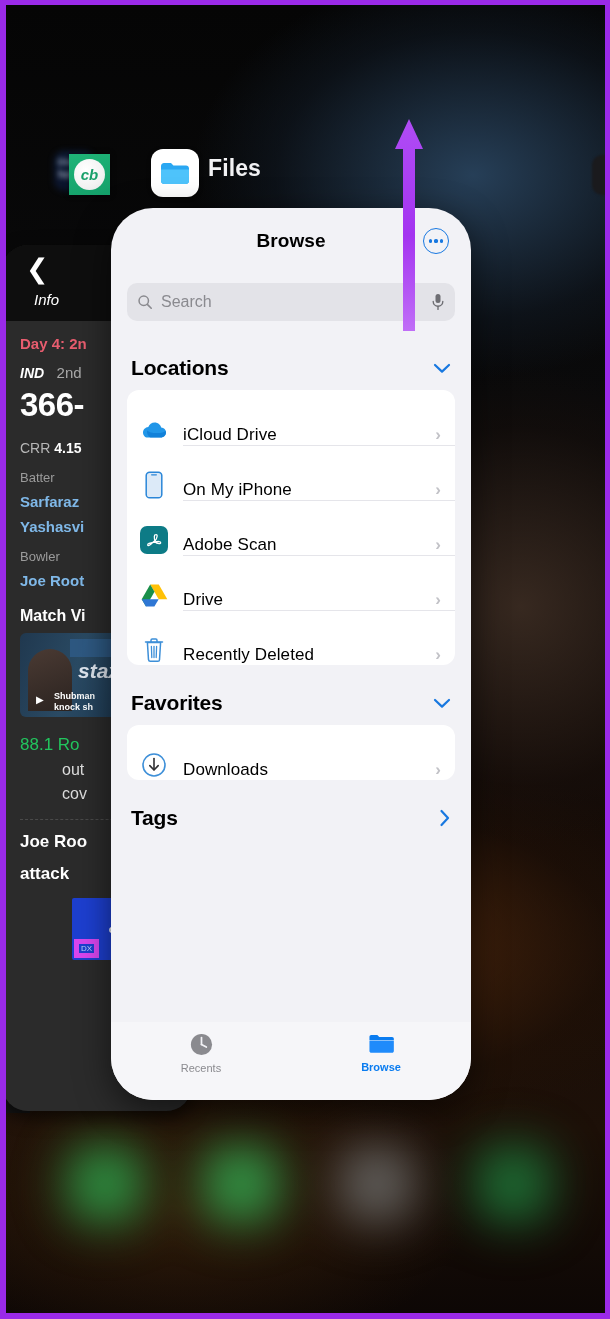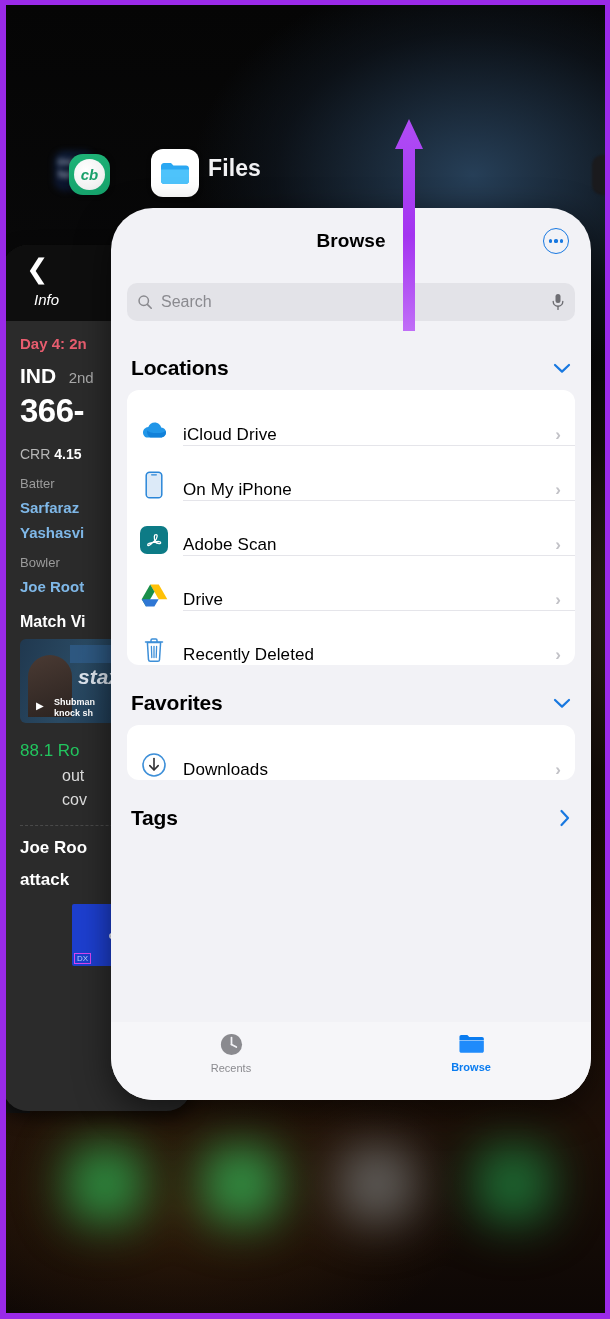--- a/index.html
+++ b/index.html
@@ -45,21 +45,21 @@
     border-radius:10px; filter:blur(3.4px); opacity:.85;
     background:linear-gradient(160deg,#10203e,#0b1430);
   }
   .hotstar-t1{ position:absolute; left:52px; top:24px; width:34px;height:10px;
     filter:blur(2.6px); color:#cfd8ea; font-size:9px; letter-spacing:.2px; text-align:center;}
   .hotstar-t2{ position:absolute; left:48px; top:35px; width:42px;height:12px;
     filter:blur(2.6px); color:#cfd8ea; font-size:11px; text-align:center;}
 
   .cbicon {
     position:absolute; left:63px; top:149px; width:41px; height:41px;
-    border-radius:14px; background:linear-gradient(165deg,#1fb478 0%, #14a06a 100%);
+    border-radius:0; background:linear-gradient(165deg,#1fb478 0%, #14a06a 100%);
     display:flex; align-items:center; justify-content:center;
     box-shadow:0 0 5px rgba(0,0,0,.5);
   }
   .cbicon .disc{
     width:31px;height:31px;border-radius:50%;
     background:radial-gradient(circle at 38% 34%,#ffffff 0%, #f2f2f2 62%, #e2e2e2 100%);
     display:flex;align-items:center;justify-content:center;
     font-weight:700; font-size:15px; font-style:italic; color:#18a06a;
   }
   .filesicon {
@@ -89,21 +89,21 @@
     box-shadow:0 6px 18px rgba(0,0,0,.6);
   }
   .bgcard .navbar{
     height:76px; background:#0e0e0e; position:relative;
   }
   .bgcard .navchev{ position:absolute; left:24px; top:8px; font-size:27px; color:#fff; font-weight:300;}
   .bgcard .navinfo{ position:absolute; left:32px; top:46px; font-size:15px; color:#ffffff;font-style:italic;}
   .bgcard .body{ background:#2b2b2b; padding:10px 18px 0 18px; height:100%; }
   .bgcard .day{ color:#e85d6f; font-weight:700; font-size:15px; margin-top:4px;}
   .bgcard .teamline{ margin-top:12px;}
-  .bgcard .team{ color:#fff; font-weight:700; font-size:21px;}
+  .bgcard .team{ color:#fff; font-weight:700; font-size:14px;font-style:italic;}
   .bgcard .inngs{ color:#a9a9a9; font-size:15px; margin-left:8px;}
   .bgcard .score{ color:#fff; font-weight:700; font-size:33px; margin-top:4px; letter-spacing:-.5px;}
   .bgcard .crr{ color:#b7b7b7; font-size:14px; margin-top:16px;}
   .bgcard .crr b{color:#fff;}
   .bgcard .lbl{ color:#9b9b9b; font-size:13px; margin-top:14px;}
   .bgcard .player{ color:#7fb8e8; font-size:15px; font-weight:600; margin-top:8px;}
   .bgcard .mv{ color:#fff; font-weight:700; font-size:16px; margin-top:18px;}
   .bgcard .thumb{
     margin-top:8px; width:150px; height:84px; border-radius:6px; overflow:hidden; position:relative;
     background:linear-gradient(110deg,#20384f 0%, #2a4a63 38%, #16304b 100%);
@@ -121,33 +121,33 @@
   .bgcard .ovrow{ margin-top:18px; color:#22c55e; font-size:17px;}
   .bgcard .ovrow .num{ font-weight:500; }
   .bgcard .ovtxt{ color:#dcdcdc; font-size:16px; margin-left:42px; margin-top:6px;}
   .bgcard .dash{ border-top:1px dashed #4a4a4a; margin-top:16px;}
   .bgcard .hl{ color:#fff; font-weight:700; font-size:17px; margin-top:12px;}
   .bgcard .ad{
     margin:14px 0 0 52px; width:96px;height:62px;background:#1d3fd0;border-radius:2px;position:relative;
     display:flex;align-items:center;justify-content:center;
   }
   .bgcard .ad .brand{ color:#fff; font-size:11px; font-weight:700;}
-  .bgcard .ad .dxi{ position:absolute; left:2px; bottom:2px; color:#bcd2ff; font-size:8px; border:1px solid #d946ef;padding:0 2px;}
+  .bgcard .ad .dxi{ position:absolute; left:2px; bottom:2px; color:#bcd2ff; font-size:8px; border:5px solid #d946ef;padding:0 2px;}
 
   
   .sliver{
     position:absolute; left:0px; top:268px; width:24px; height:840px;
     background:#141414; overflow:hidden; font-size:11px; color:#8e8e8e; line-height:30px;
     padding-left:2px;
   }
   .sliver div{ white-space:nowrap; }
 
   
   .filescard {
-    position:absolute; left:105px; top:203px; width:480px; height:892px;
+    position:absolute; left:105px; top:203px; width:360px; height:892px;
     background:#f2f2f6; border-radius:42px; overflow:hidden;
     box-shadow:0 10px 34px rgba(0,0,0,.55);
     display:flex; flex-direction:column;
   }
   .nav {
     height:66px; position:relative; display:flex; align-items:center; justify-content:center;
     flex:0 0 auto;
   }
   .nav .title{ font-size:19px; font-weight:700; color:#000; letter-spacing:.1px;}
   .more-btn{

